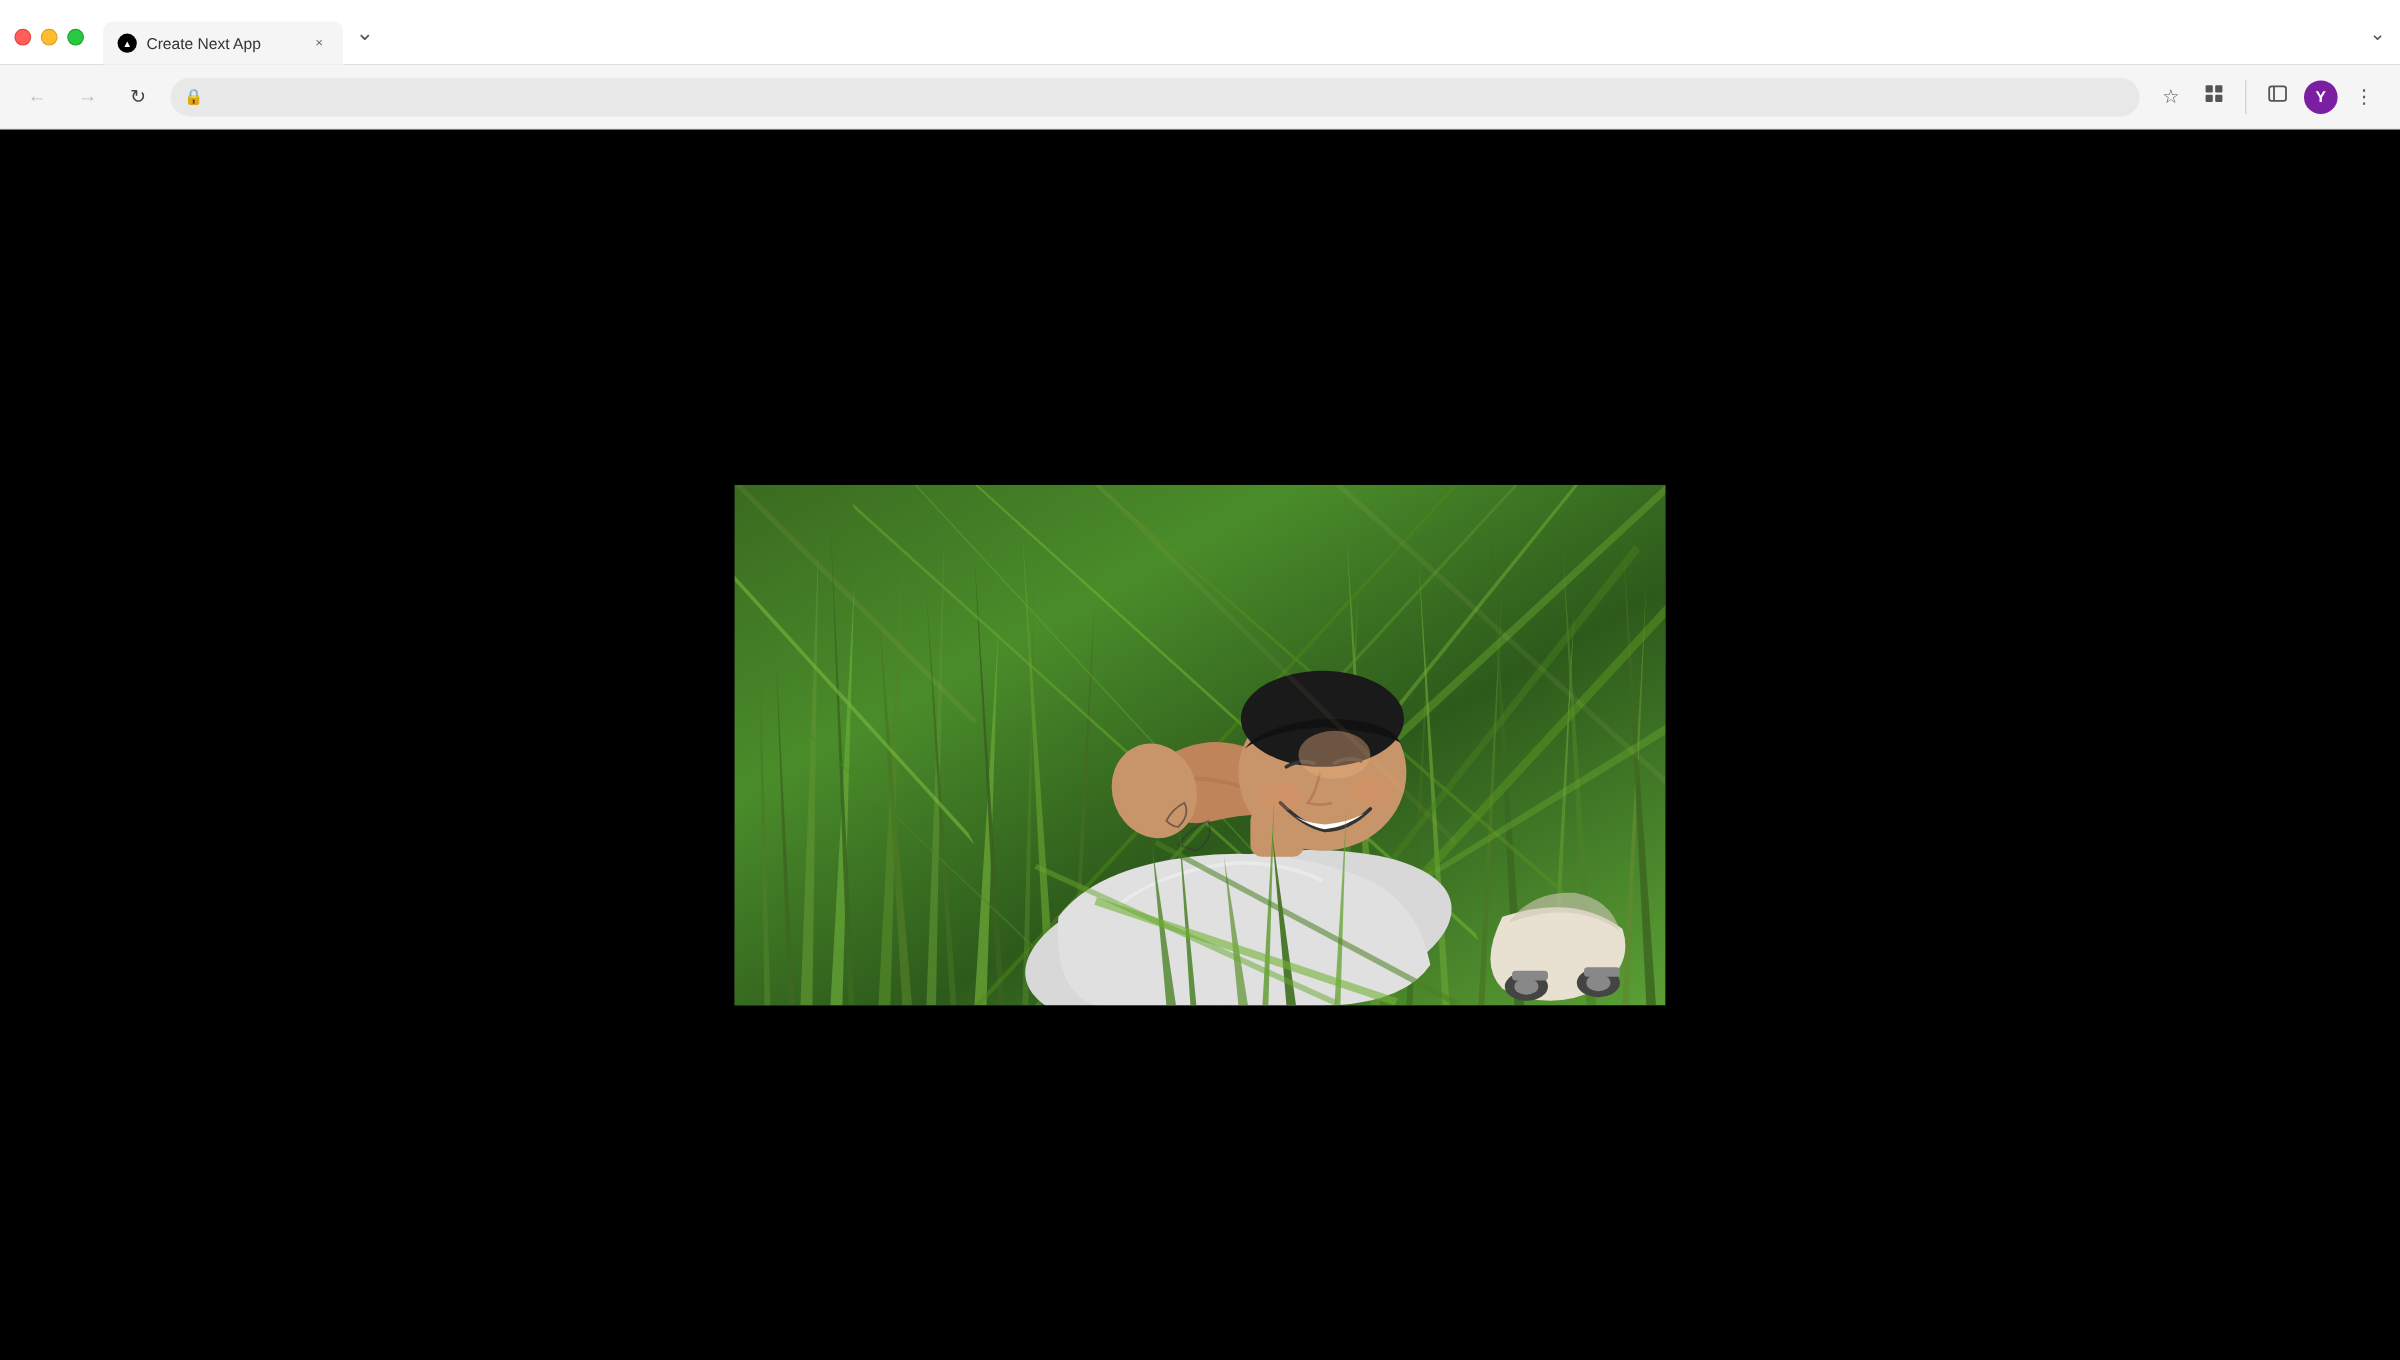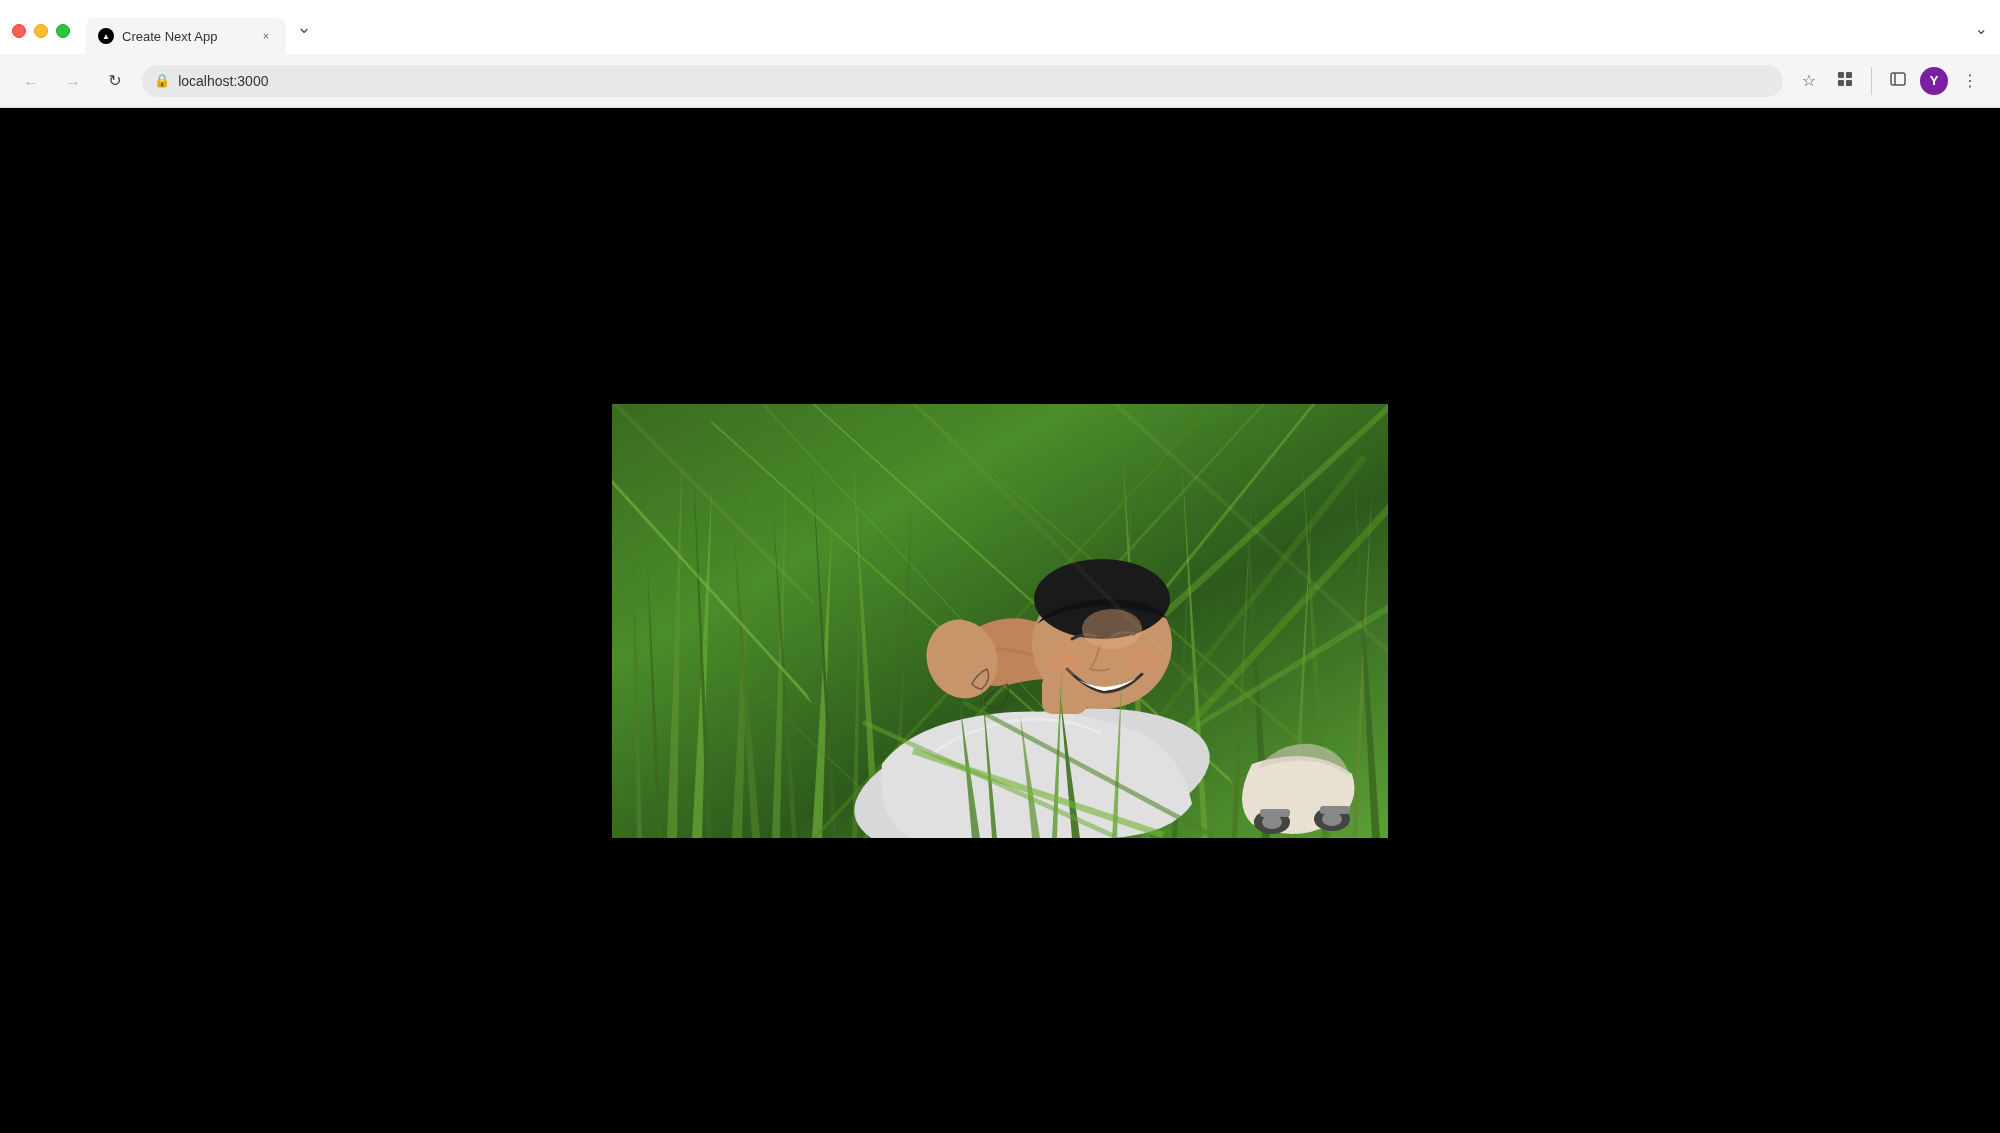--- a/index.html
+++ b/index.html
@@ -291,21 +291,20 @@
   </div>
   <div class="nav-button disabled">
     <span>→</span>
   </div>
   <div class="nav-button">
     <span>↻</span>
   </div>
 
   <div class="address-bar">
     <span class="lock-icon">🔒</span>
-    <span class="url-text">localhost:3000</span>
   </div>
 
   <div class="nav-actions">
     <div class="nav-action-btn">
       <span>☆</span>
     </div>
     <div class="nav-action-btn">
       <span>
         <svg width="18" height="18" viewBox="0 0 18 18" fill="none">
           <rect x="2" y="2" width="6" height="6" rx="1" fill="#555"></rect>

